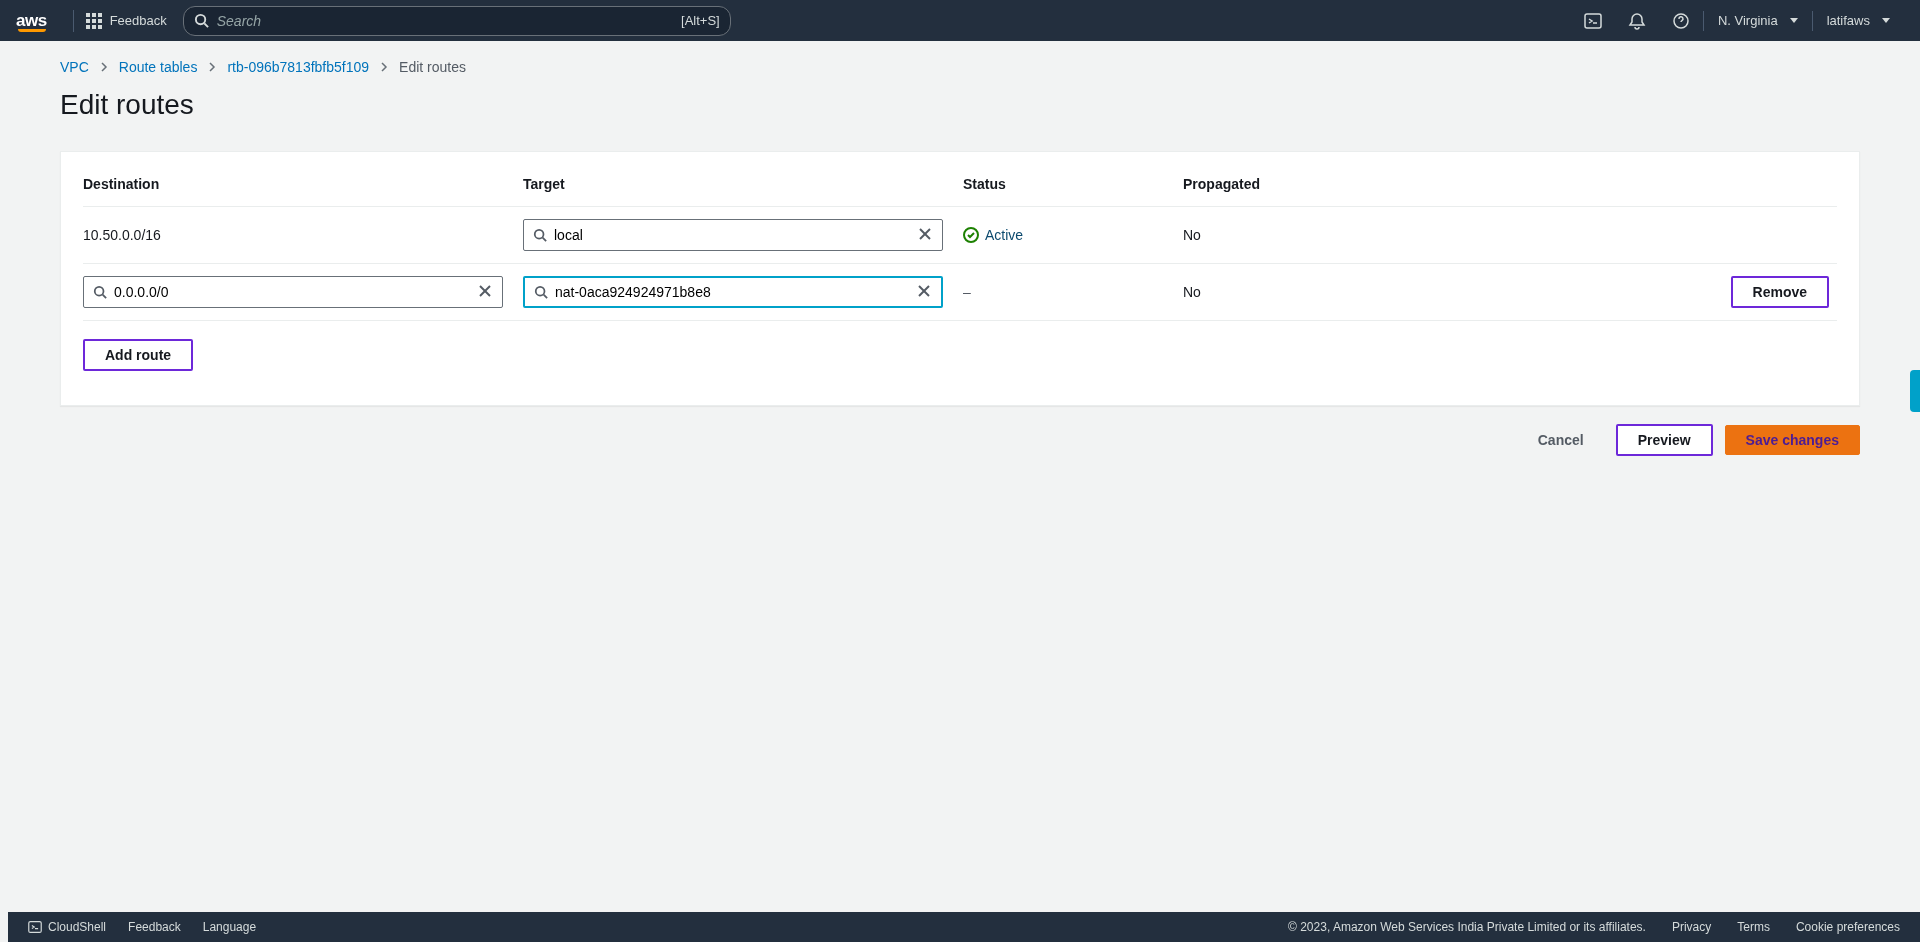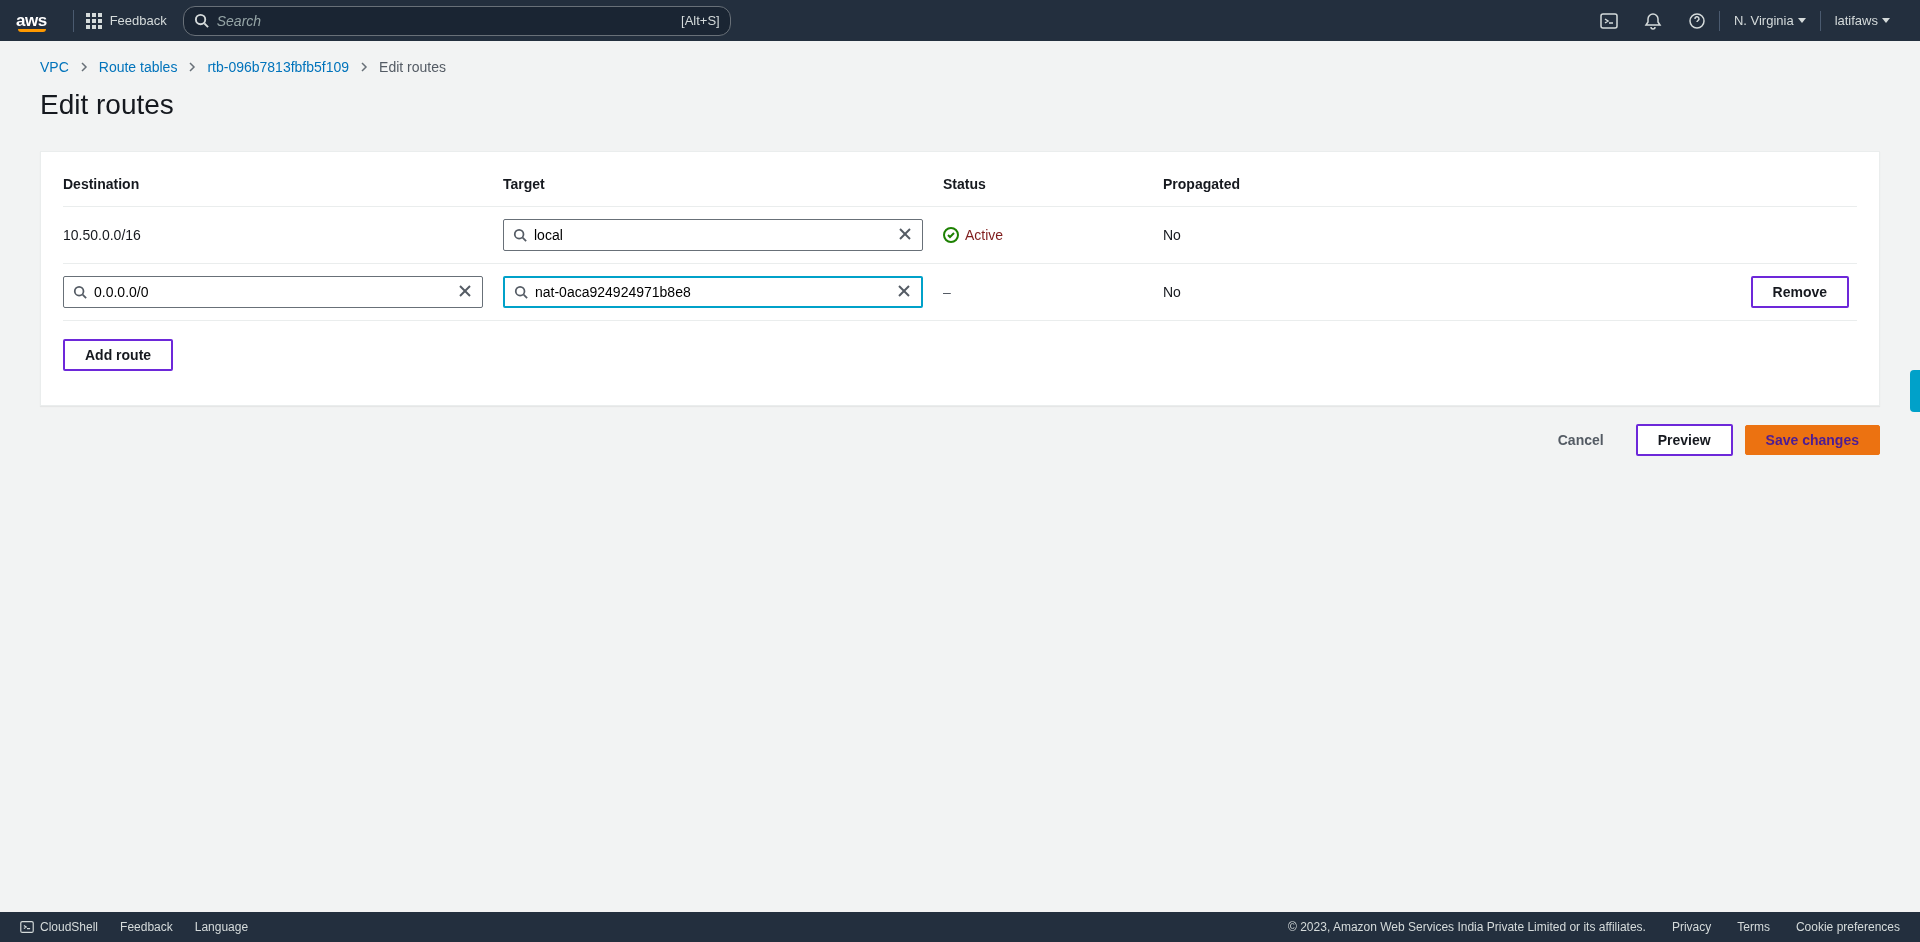--- a/index.html
+++ b/index.html
@@ -11,25 +11,25 @@
 .services-btn { display:flex; align-items:center; gap:8px; color:#d5dbdb; cursor:pointer; font-size:13px; }
 .grid-icon { display:grid; grid-template-columns: repeat(3,4px); grid-template-rows: repeat(3,4px); gap:2px; }
 .grid-icon span { background:#d5dbdb; width:4px; height:4px; }
 .searchbox { margin-left: 16px; display:flex; align-items:center; background:#1a2533; border:1px solid #687078; border-radius:12px; height:30px; width: 548px; padding: 0 10px; position:relative; }
 .search-icon-svg { width:15px; height:15px; color:#d5dbdb; margin-right:8px; }
 .searchbox input { flex:1; background:transparent; border:none; outline:none; color:#fff; font-style:italic; font-size:14px; }
 .searchbox input::placeholder { color:#95a5a6; font-style: italic; }
 .searchbox .shortcut { color:#d5dbdb; font-size:13px; margin-left:auto; }
 .topbar-right { margin-left:auto; display:flex; align-items:center; gap:0; }
 .topbar-right .icon-btn { width:44px; height:40px; display:flex; align-items:center; justify-content:center; color:#d5dbdb; cursor:pointer; }
-.topbar-right .txt-btn { color:#d5dbdb; padding: 0 14px; display:flex; align-items:center; gap:4px; cursor:pointer; font-size:13px; }
+.topbar-right .txt-btn { color:#d5dbdb; padding: 0 14px; display:flex; align-items:center; gap:12px; cursor:pointer; font-size:13px; }
 .caret-down { width:0; height:0; border-left:4px solid transparent; border-right:4px solid transparent; border-top:5px solid #d5dbdb; }
 .sep-v { width:1px; height:20px; background:#4a5a6f; }
 
-.content { padding: 18px 40px; }
+.content { padding: 18px 60px; }
 .breadcrumbs { display:flex; align-items:center; gap:10px; font-size:14px; margin-bottom: 14px; }
 .breadcrumbs a { color:#0073bb; text-decoration:none; cursor:pointer; }
 .breadcrumbs .chev { color:#687078; }
 .breadcrumbs .current { color:#545b64; }
 h1.page-title { font-size: 28px; font-weight: 400; color:#16191f; margin: 8px 0 30px 0; }
 
 .panel { background:#fff; border:1px solid #eaeded; box-shadow: 0 1px 1px rgba(0,0,0,0.05); padding: 14px 22px 22px 22px; }
 .route-table { width:100%; border-collapse:collapse; }
 .route-table th { text-align:left; font-weight:700; font-size:14px; padding: 10px 8px 14px 0; color:#16191f; }
 .route-table td { padding: 12px 8px 12px 0; vertical-align: middle; border-top:1px solid #eaeded; }
@@ -38,33 +38,33 @@
 .col-status { width: 220px; }
 .col-prop { width: 150px; }
 .col-action { text-align:right; }
 
 .input-wrap { position:relative; display:flex; align-items:center; border:1px solid #687078; border-radius:2px; height:32px; background:#fff; width:420px; }
 .input-wrap.focus { border:2px solid #00a1c9; }
 .input-wrap .left-icon { position:absolute; left:9px; color:#545b64; }
 .input-wrap input { width:100%; border:none; outline:none; padding: 0 32px 0 30px; height:100%; font-size:14px; background:transparent; }
 .input-wrap .clear-btn { position:absolute; right:6px; color:#545b64; cursor:pointer; padding:4px; }
 
-.status-active { color:#7f1d1d; display:flex; align-items:center; gap:6px; font-size:14px; }
+.status-active { color:#0c4a6e; display:flex; align-items:center; gap:6px; font-size:14px; }
 .status-active svg { width:16px; height:16px; }
 .status-dash { color:#545b64; }
 
 .btn { border:2px solid #6d28d9; background:#fff; color:#16191f; font-weight:700; font-size:14px; padding: 6px 20px; border-radius:2px; cursor:pointer; }
 .btn-link { border:none; background:transparent; color:#545b64; font-weight:700; font-size:14px; padding: 6px 20px; cursor:pointer; }
 .btn-primary { background:#ec7211; border:1px solid #ec7211; color:#4c1d95; font-weight:700; padding:6px 20px; border-radius:2px; cursor:pointer; font-size:14px; }
 
 .add-route-row td { border-top:1px solid #eaeded; padding-top:18px; }
 
 .action-bar { display:flex; justify-content:flex-end; gap:12px; margin-top: 18px; align-items:center; }
 
-.footer { position:absolute; bottom:0; left:0; right:0; height:30px; background:#232f3e; color:#d5dbdb; display:flex; align-items:center; padding: 0 20px; font-size:12px; }
+.footer { position:absolute; bottom:0; left:8px; right:0; height:30px; background:#232f3e; color:#d5dbdb; display:flex; align-items:center; padding: 0 20px; font-size:12px; }
 .footer .left { display:flex; align-items:center; gap:22px; }
 .footer .left .cs { display:flex; align-items:center; gap:6px; }
 .footer .right { margin-left:auto; display:flex; align-items:center; gap:26px; }
 .footer a { color:#d5dbdb; text-decoration:none; cursor:pointer; }
 
 .feedback-tab { position:absolute; right:0; top:370px; width:10px; height:42px; background:#00a1c9; border-radius: 4px 0 0 4px; }
 </style>
 </head>
 <body>
 

